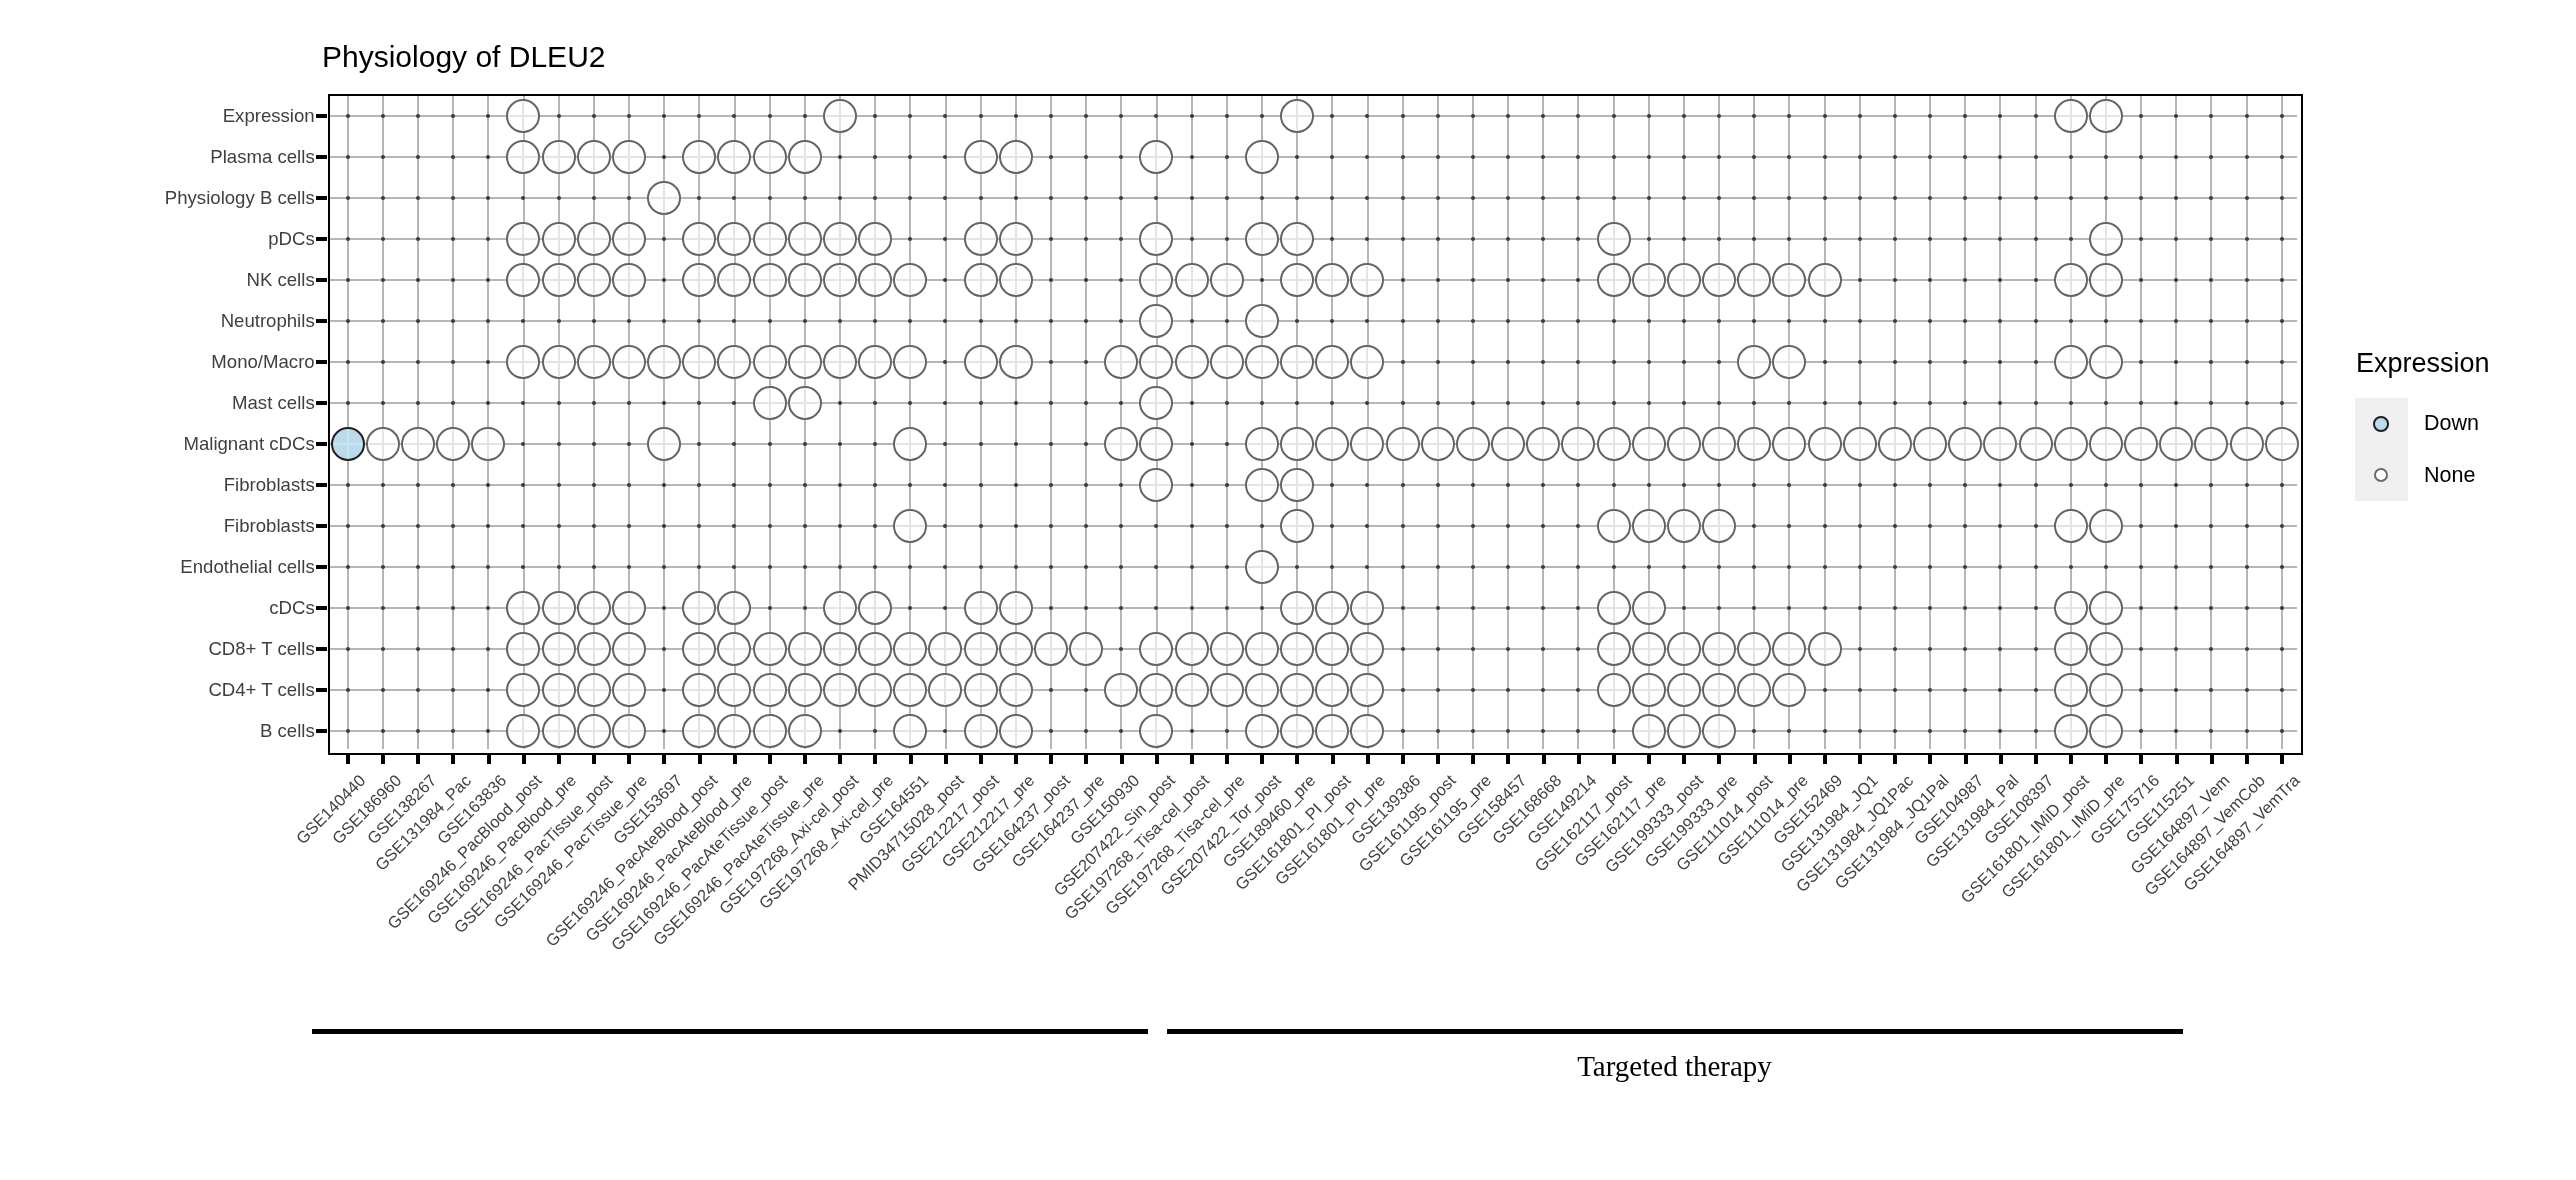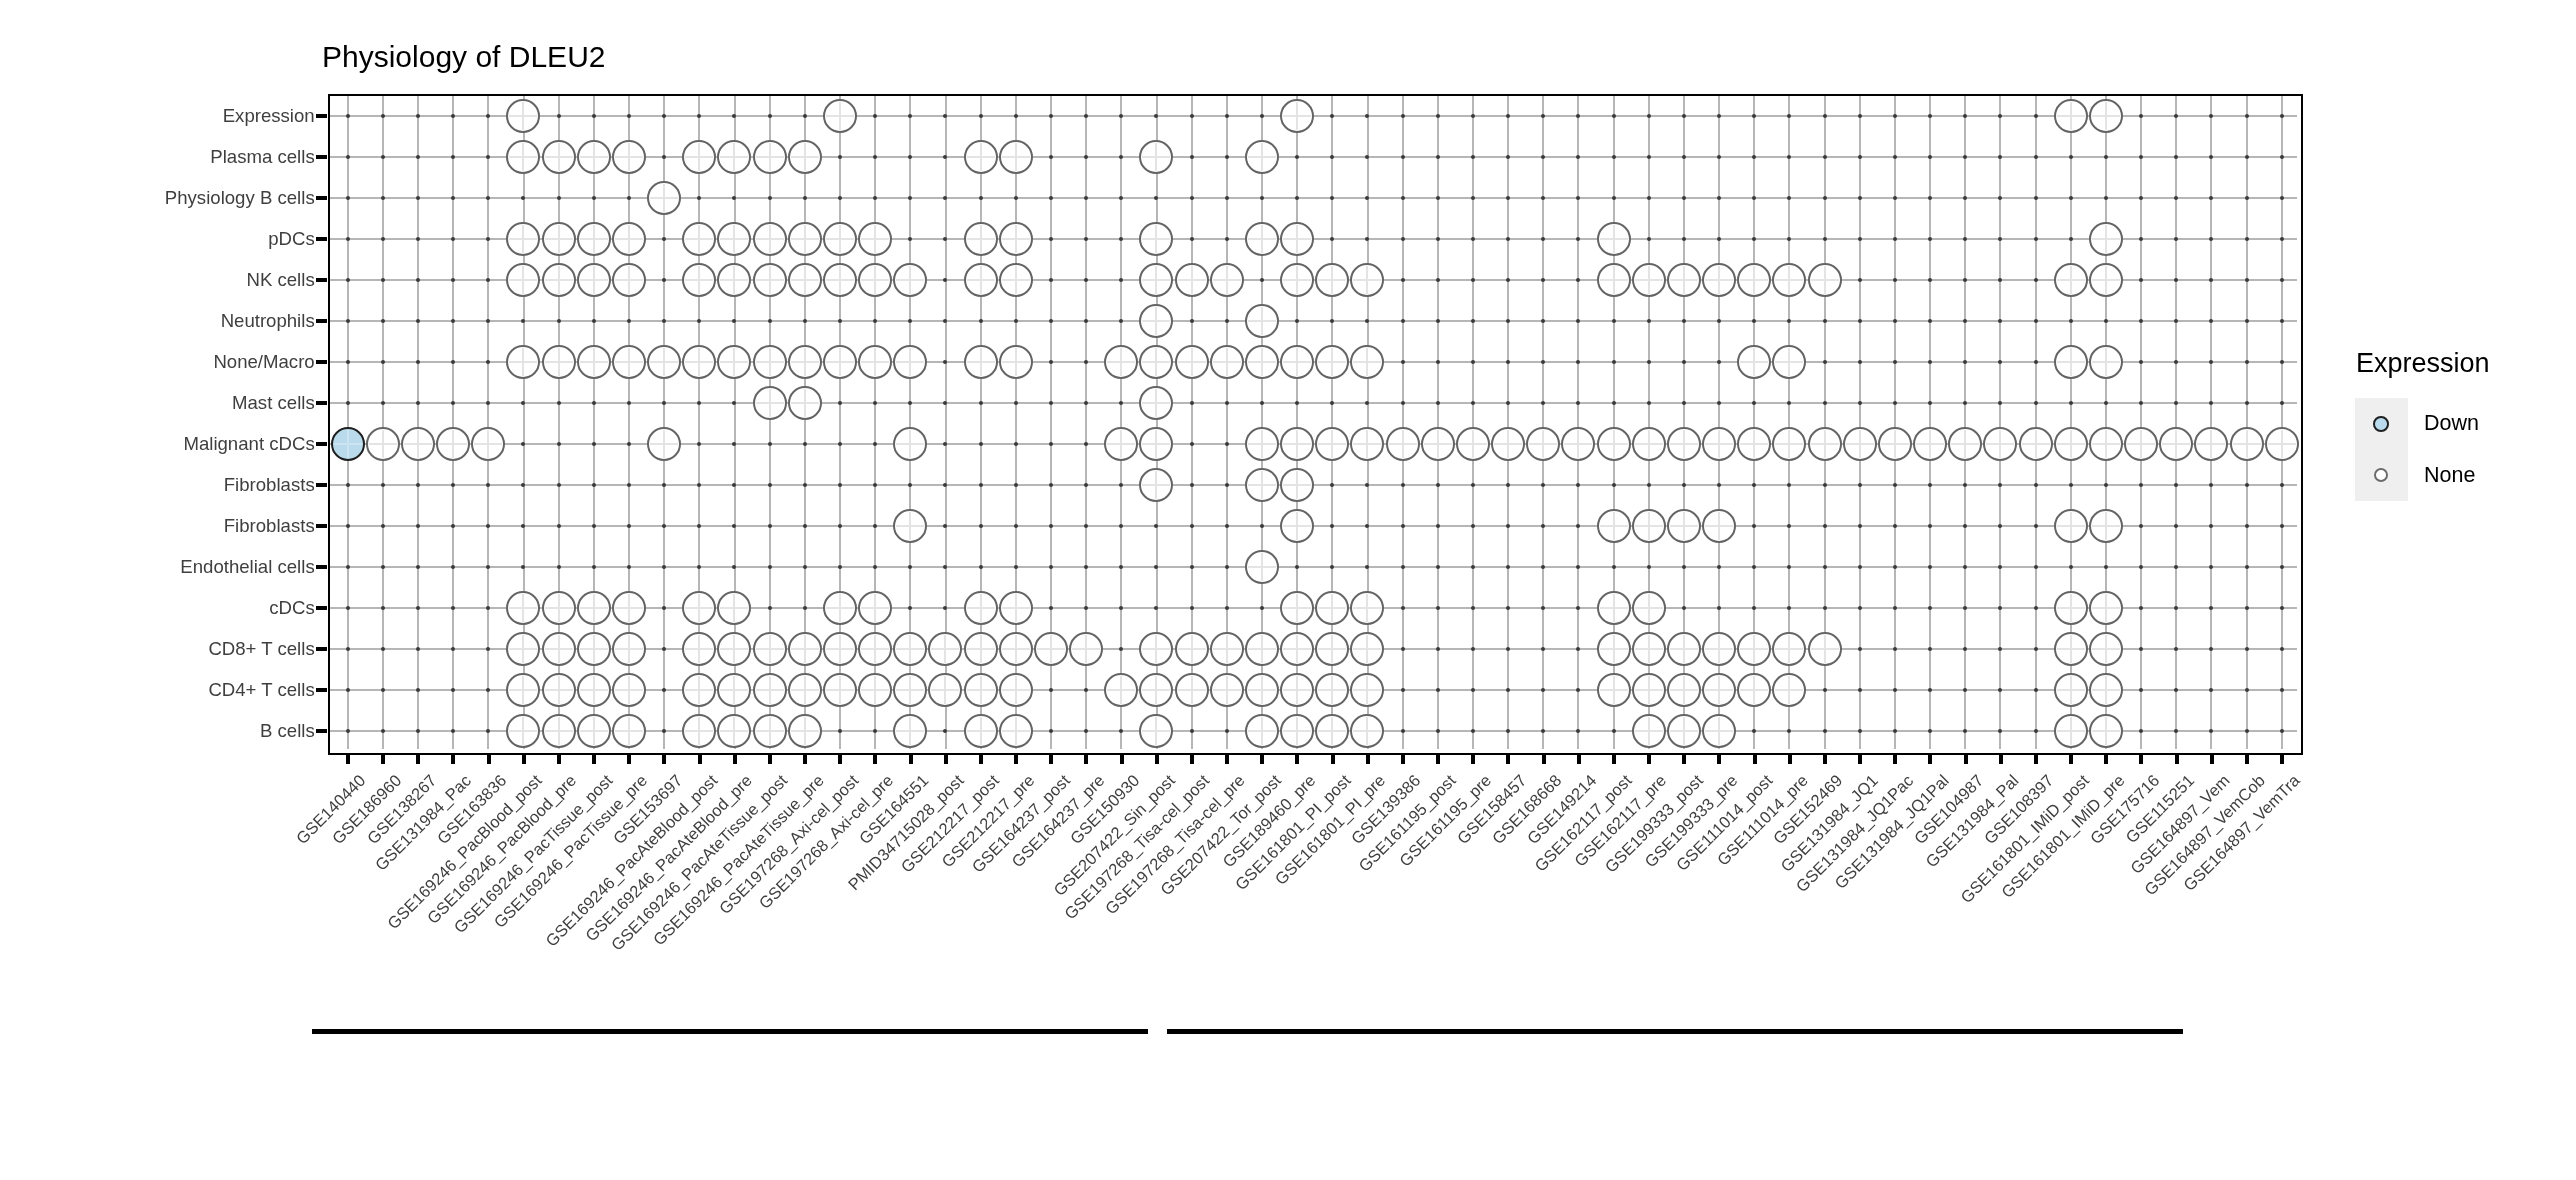--- a/index.html
+++ b/index.html
@@ -1082,21 +1082,21 @@
     <div class="tick" style="left:316px;top:606px;width:11.4px;height:3.6px;"></div>
     <div class="tick" style="left:316px;top:647px;width:11.4px;height:3.6px;"></div>
     <div class="tick" style="left:316px;top:688px;width:11.4px;height:3.6px;"></div>
     <div class="tick" style="left:316px;top:729px;width:11.4px;height:3.6px;"></div>
     <div class="ylab" style="left:5.7px;width:309px;top:104px;">Expression</div>
     <div class="ylab" style="left:5.7px;width:309px;top:145px;">Plasma cells</div>
     <div class="ylab" style="left:5.7px;width:309px;top:186px;">Physiology B cells</div>
     <div class="ylab" style="left:5.7px;width:309px;top:227px;">pDCs</div>
     <div class="ylab" style="left:5.7px;width:309px;top:268px;">NK cells</div>
     <div class="ylab" style="left:5.7px;width:309px;top:309px;">Neutrophils</div>
-    <div class="ylab" style="left:5.7px;width:309px;top:350px;">None/Macro</div>
+    <div class="ylab" style="left:5.7px;width:309px;top:350px;">Mono/Macro</div>
     <div class="ylab" style="left:5.7px;width:309px;top:391px;">Mast cells</div>
     <div class="ylab" style="left:5.7px;width:309px;top:432px;">Malignant cDCs</div>
     <div class="ylab" style="left:5.7px;width:309px;top:473px;">Fibroblasts</div>
     <div class="ylab" style="left:5.7px;width:309px;top:514px;">Fibroblasts</div>
     <div class="ylab" style="left:5.7px;width:309px;top:555px;">Endothelial cells</div>
     <div class="ylab" style="left:5.7px;width:309px;top:596px;">cDCs</div>
     <div class="ylab" style="left:5.7px;width:309px;top:637px;">CD8+ T cells</div>
     <div class="ylab" style="left:5.7px;width:309px;top:678px;">CD4+ T cells</div>
     <div class="ylab" style="left:5.7px;width:309px;top:719px;">B cells</div>
     <div class="xlab" style="right:2220px;top:771px;">GSE140440</div>
@@ -1400,14 +1400,15 @@
     <div class="mark" style="left:2054px;top:714px;"></div>
     <div class="mark" style="left:2089px;top:714px;"></div>
     <div class="mark down" style="left:331px;top:427px;"></div>
     <div class="lkey" style="left:2373px;top:416px;width:15.7px;height:15.7px;background:#b9dbec;border:2.1px solid #1f1f1f;"></div>
     <div class="llab" style="left:2424px;top:411px;">Down</div>
     <div class="lkey" style="left:2374px;top:468px;width:14.3px;height:14.3px;background:#ffffff;border:2.1px solid #6b6b6b;"></div>
     <div class="llab" style="left:2424px;top:463px;">None</div>
     <div class="gline" style="left:312px;top:1029px;width:184px;"></div>
     <div class="gline" style="left:489px;top:1029px;width:659px;"></div>
     <div class="gline" style="left:1167px;top:1029px;width:1016px;"></div>
+    <div class="glab" style="left:1424px;top:1050px;">Targeted therapy</div>
   </div>
 
 
 </body></html>

